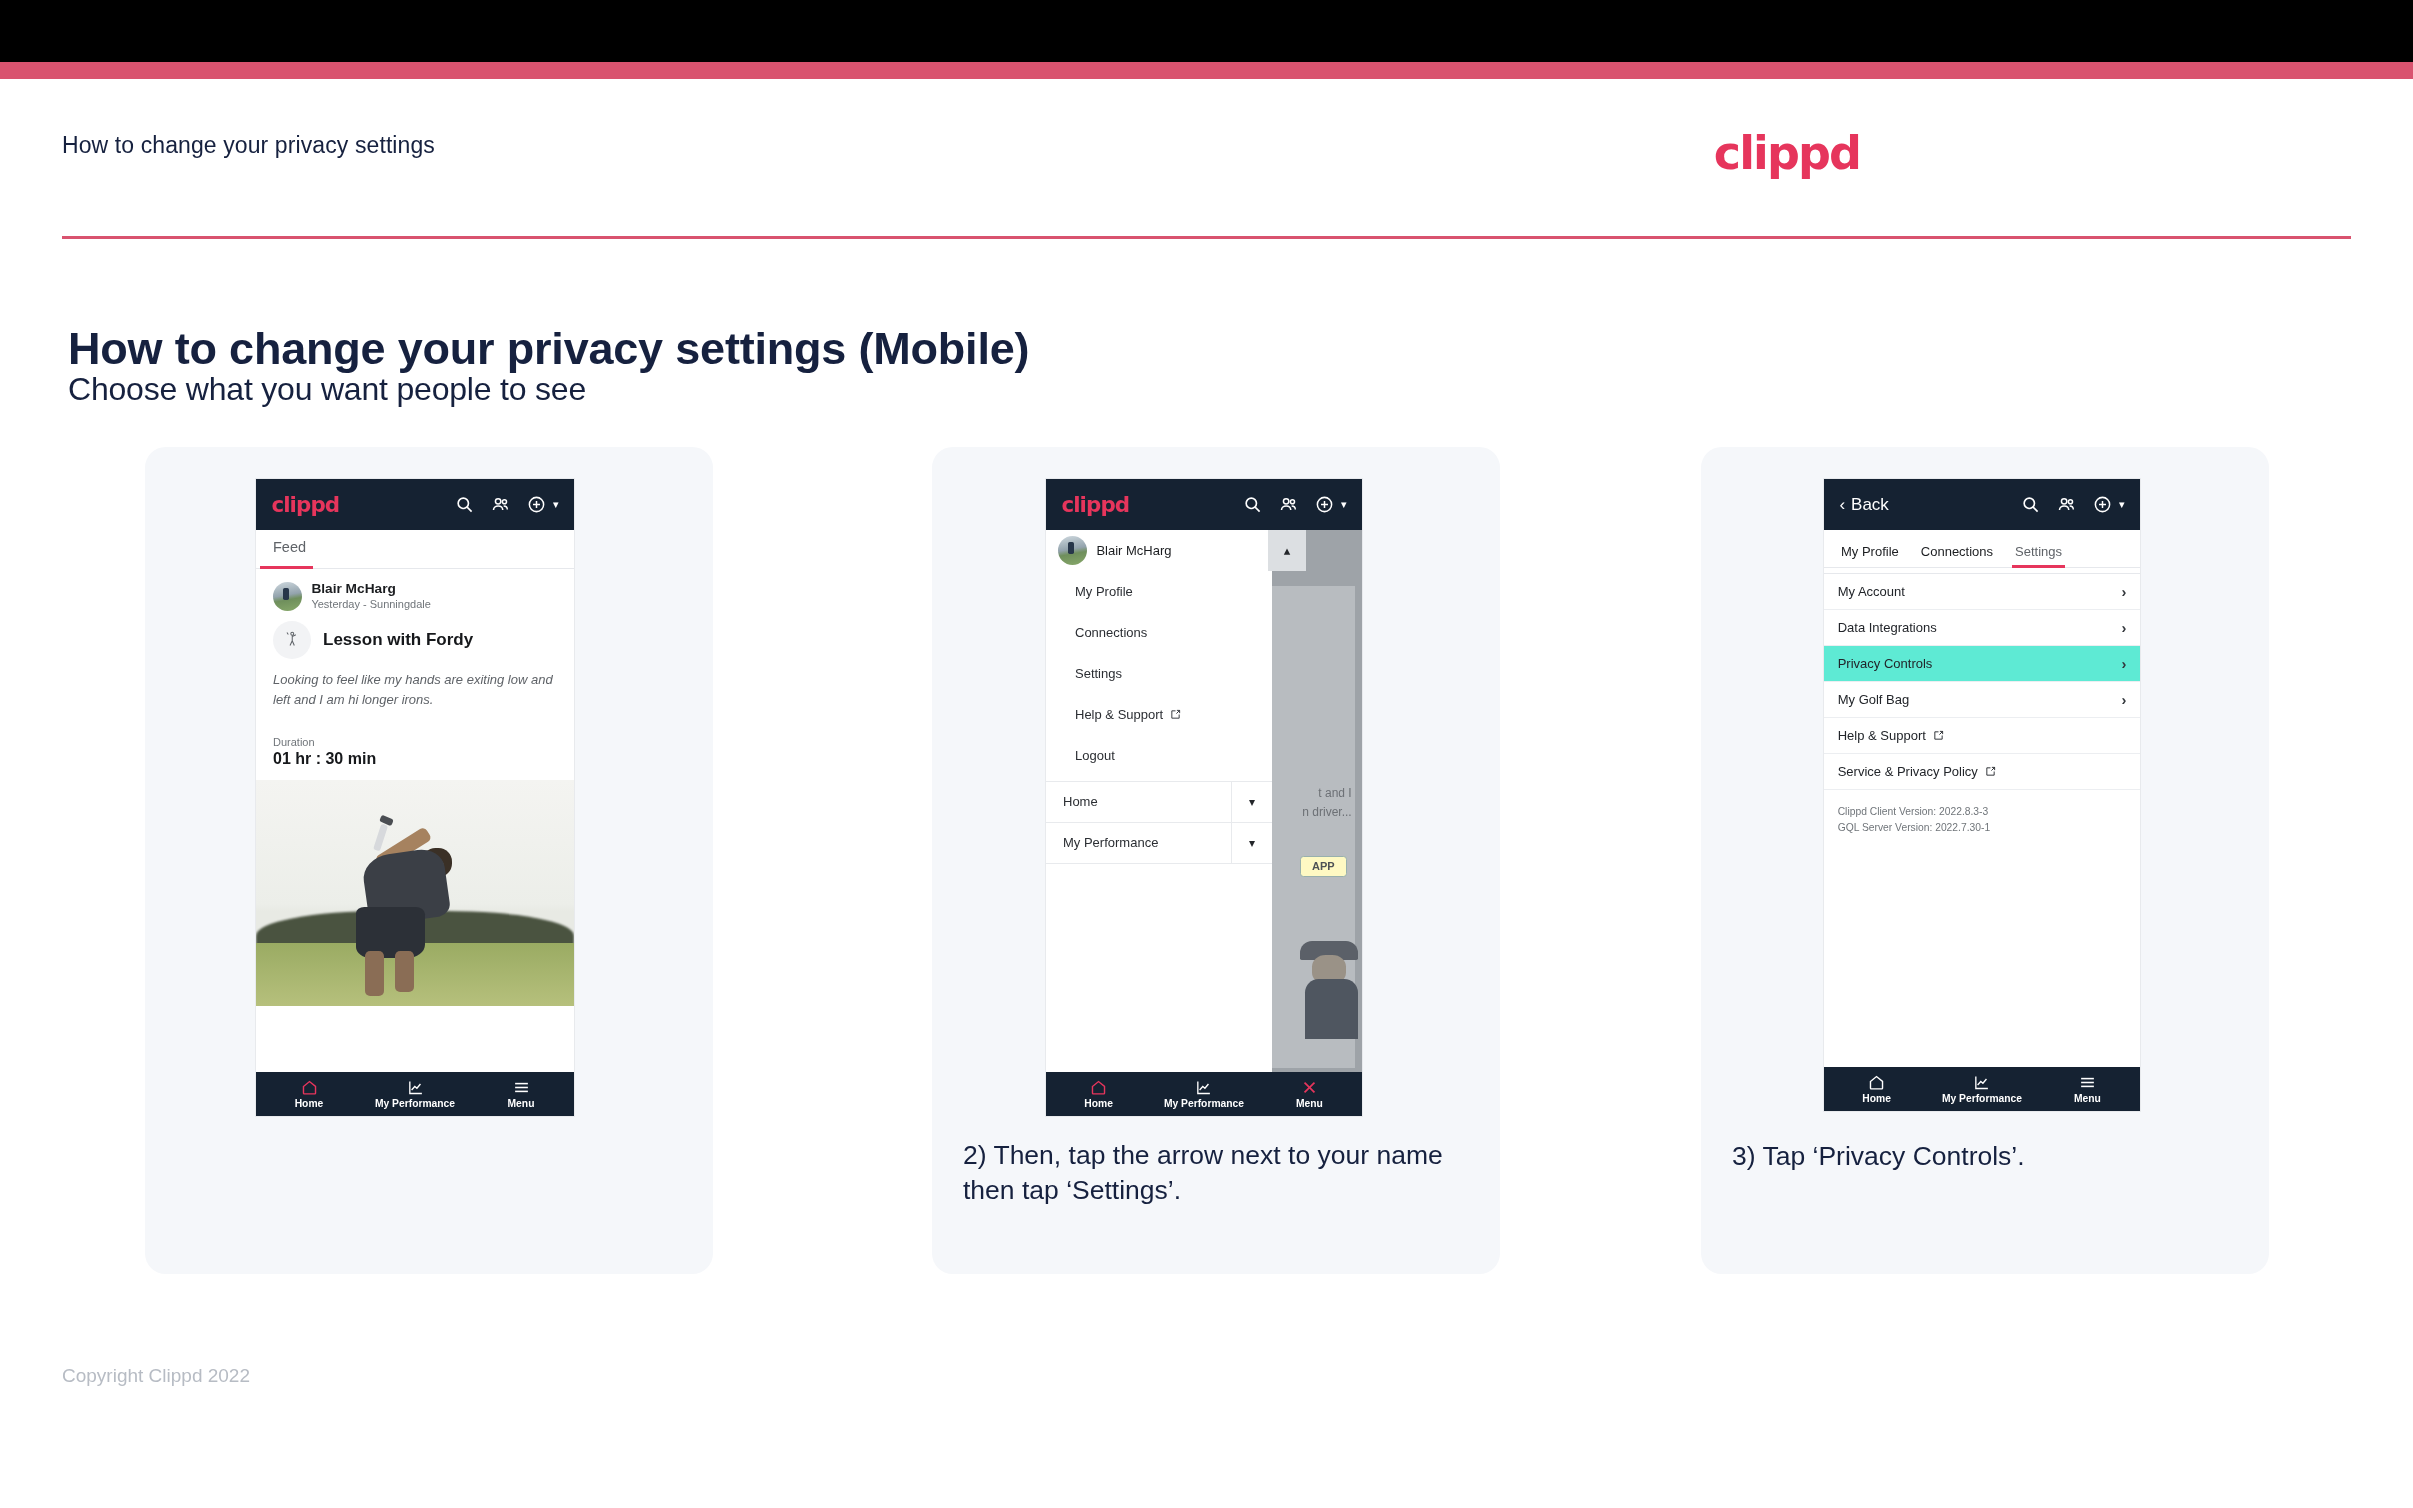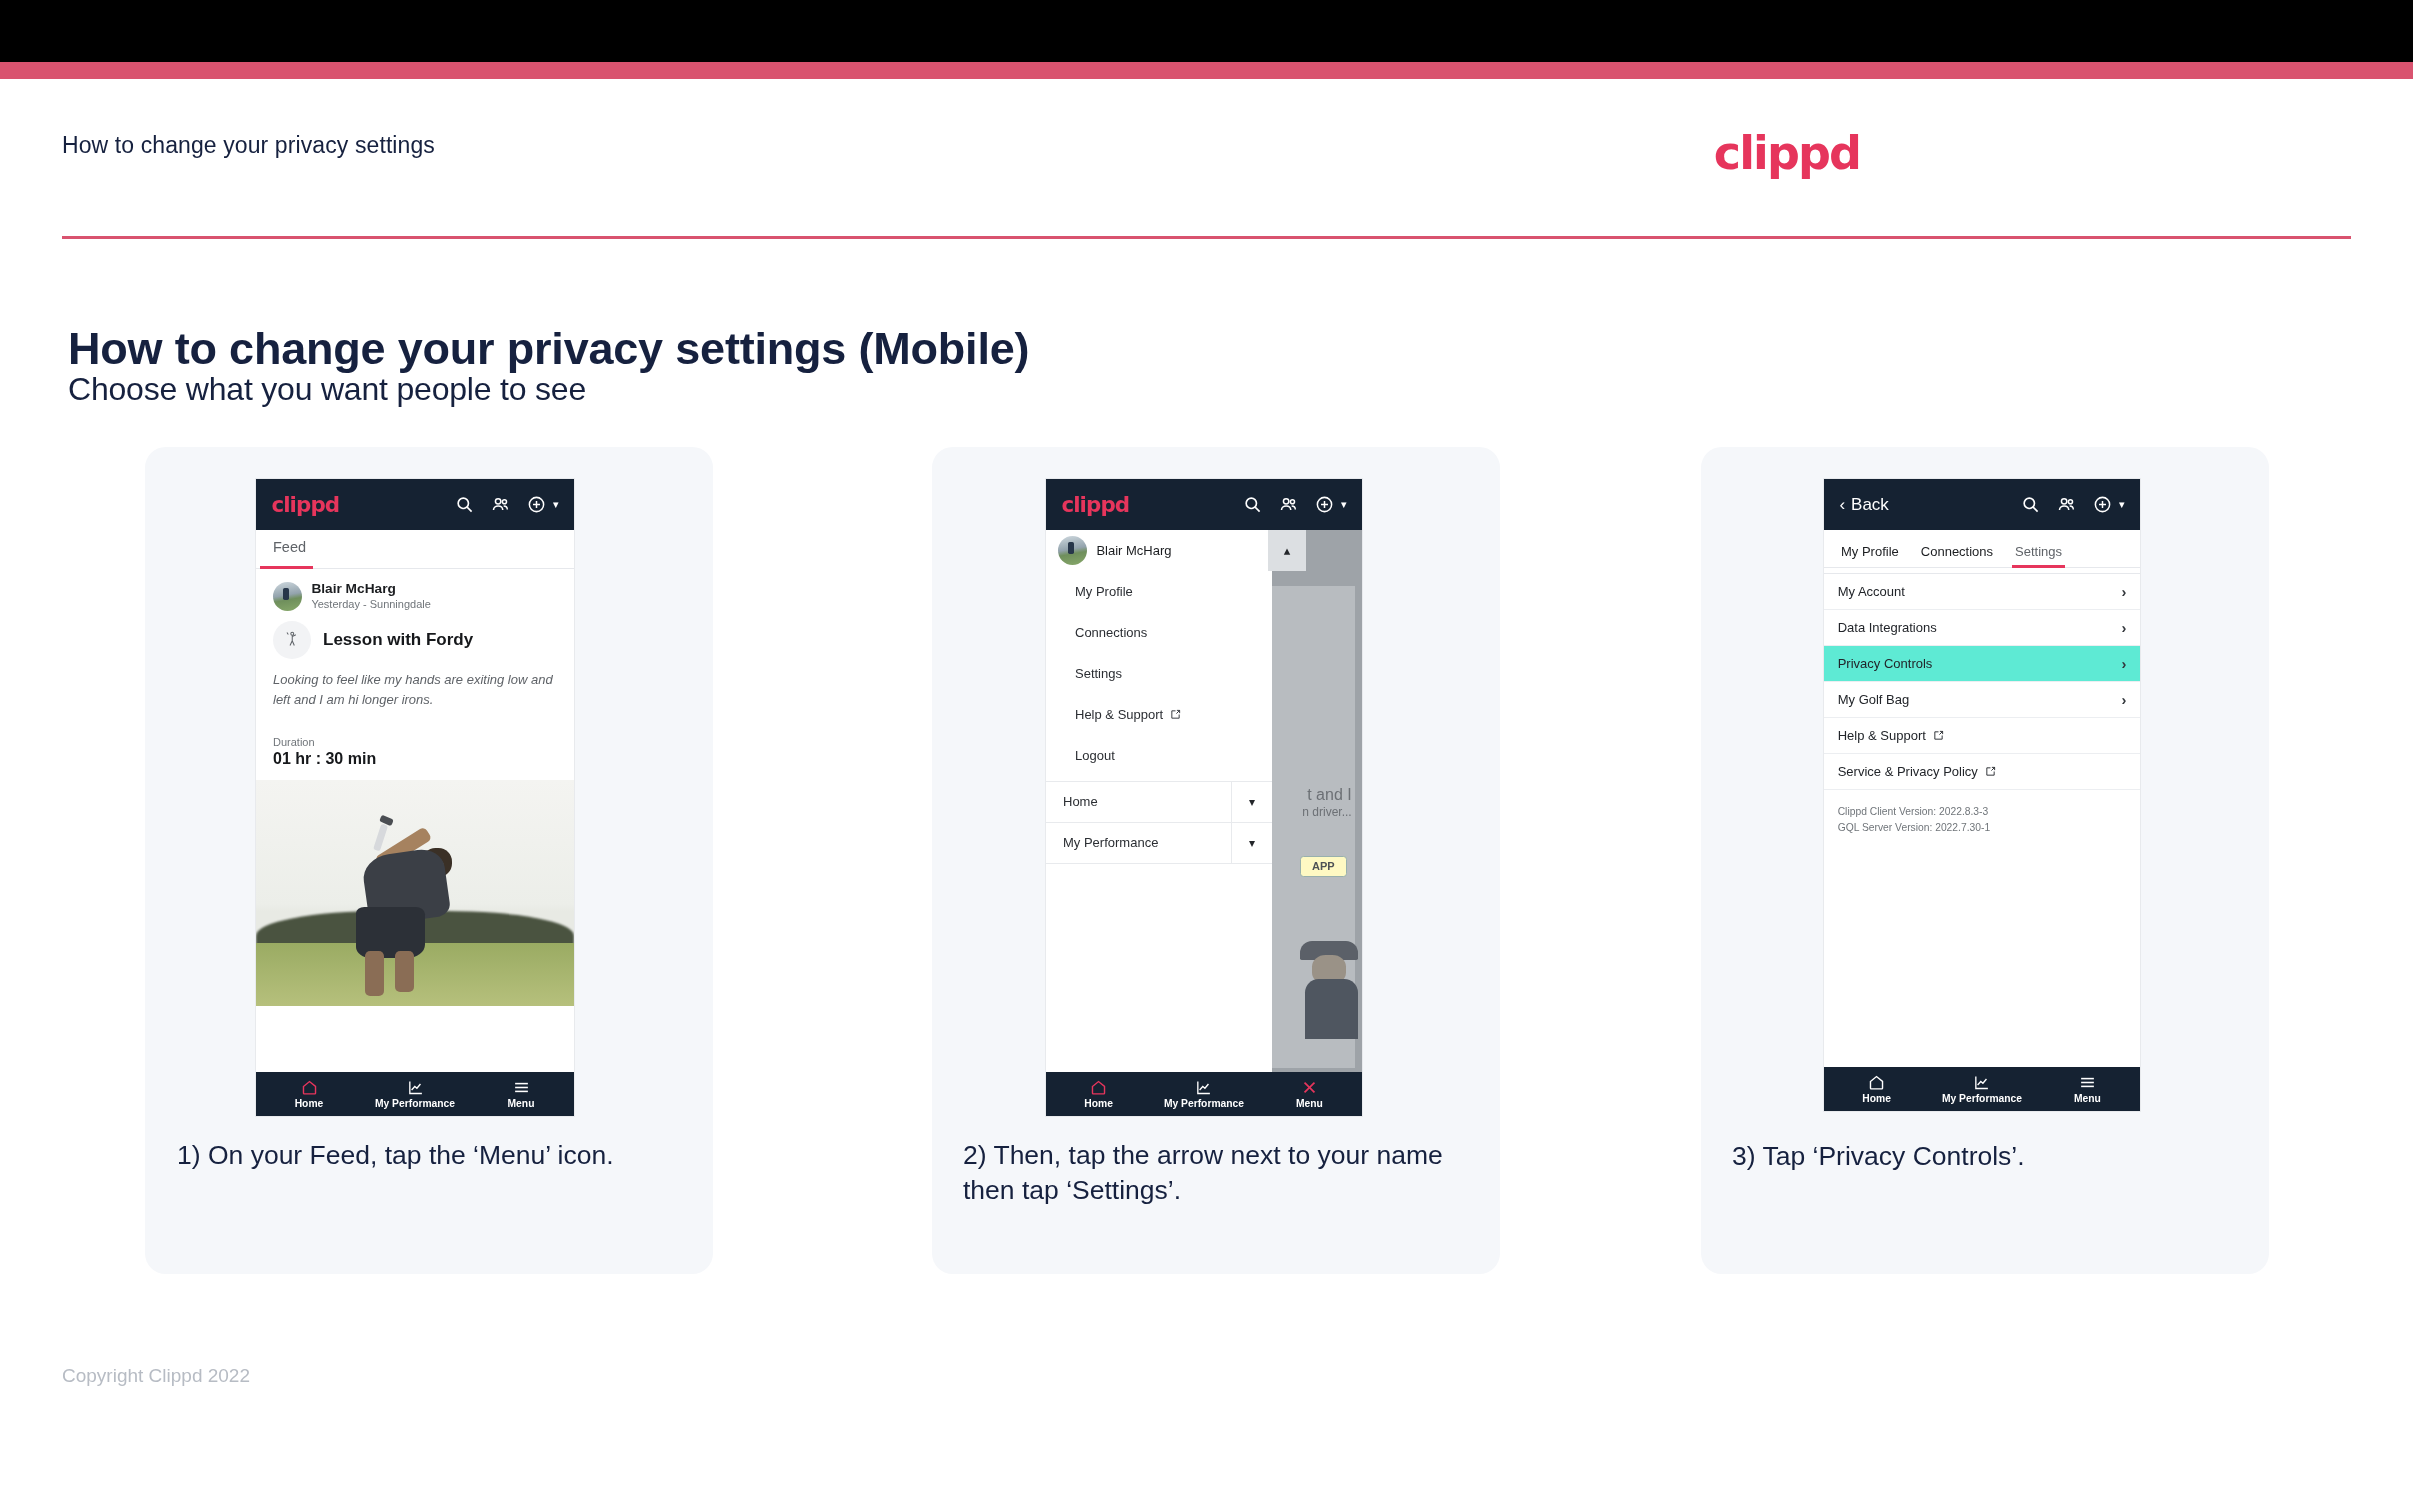--- a/index.html
+++ b/index.html
@@ -135,21 +135,21 @@
     display:flex; align-items:center;
   }
   .bn { flex:1; display:flex; flex-direction:column; align-items:center; gap:1.7px; }
   .bn .gl { width:17px; height:17px; display:block; }
   .bn .gl svg { width:100%; height:100%; display:block; }
   .bn .t { font-size:10.3px; color:#ffffff; font-weight:600; }
 
   
   .dim { position:absolute; left:0; top:51px; right:0; bottom:0; background:#9ea3a8; }
   .dimcard { position:absolute; left:6.8px; top:56px; right:6.8px; bottom:48px; background:#b8bcc0; }
-  .dim-txt1 { position:absolute; right:10.3px; top:256px; font-size:16px; color:#6c7075; }
+  .dim-txt1 { position:absolute; right:10.3px; top:256px; font-size:12px; color:#6c7075; }
   .dim-txt2 { position:absolute; right:10.3px; top:275px; font-size:12px; color:#6c7075; }
   .dim-app  { position:absolute; right:15.4px; top:326px; padding:3.4px 11px; border:0.9px solid #98b0ad;
               border-radius:3.4px; font-size:11px; font-weight:700; color:#4e5256; background:#fef9c3; }
   .dim-person{ position:absolute; right:0px; bottom:55px; width:62px; height:120px; }
   .dp-cap   { position:absolute; left:0; top:0; width:58px; height:19px; background:#5b6068; border-radius:12px 12px 1.7px 1.7px; }
   .dp-head  { position:absolute; left:12px; top:13.7px; width:34px; height:29px; background:#9a9287; border-radius:40%; }
   .dp-body  { position:absolute; left:5.1px; top:38px; width:53px; height:60px; background:#4f5660; border-radius:13.7px 13.7px 0 0; }
 
   .menupanel {
     position:absolute; left:0; top:51px; width:226px; bottom:0; background:#fff; z-index:3;
@@ -306,21 +306,20 @@
             <svg viewBox="0 0 24 24" stroke="#fff" stroke-width="2.2">
               <line x1="3" y1="6.5" x2="21" y2="6.5"></line>
               <line x1="3" y1="12" x2="21" y2="12"></line>
               <line x1="3" y1="17.5" x2="21" y2="17.5"></line>
             </svg>
           </span>
         <span class="t">Menu</span>
       </span>
     </div>
   </div>
-  <div class="caption" id="cap-1">1) On your Feed, tap the ‘Menu’ icon.</div>
 
   <div class="card" id="card-2"></div>
   <div class="phone" id="phone-2">
 
     <div class="appbar">
       <span class="brand">clippd</span>
       <span class="icons">
         <span class="ic">
             <svg viewBox="0 0 24 24" fill="none" stroke="#fff" stroke-width="2.1">
               <circle cx="10.5" cy="10.5" r="6.5"></circle>

